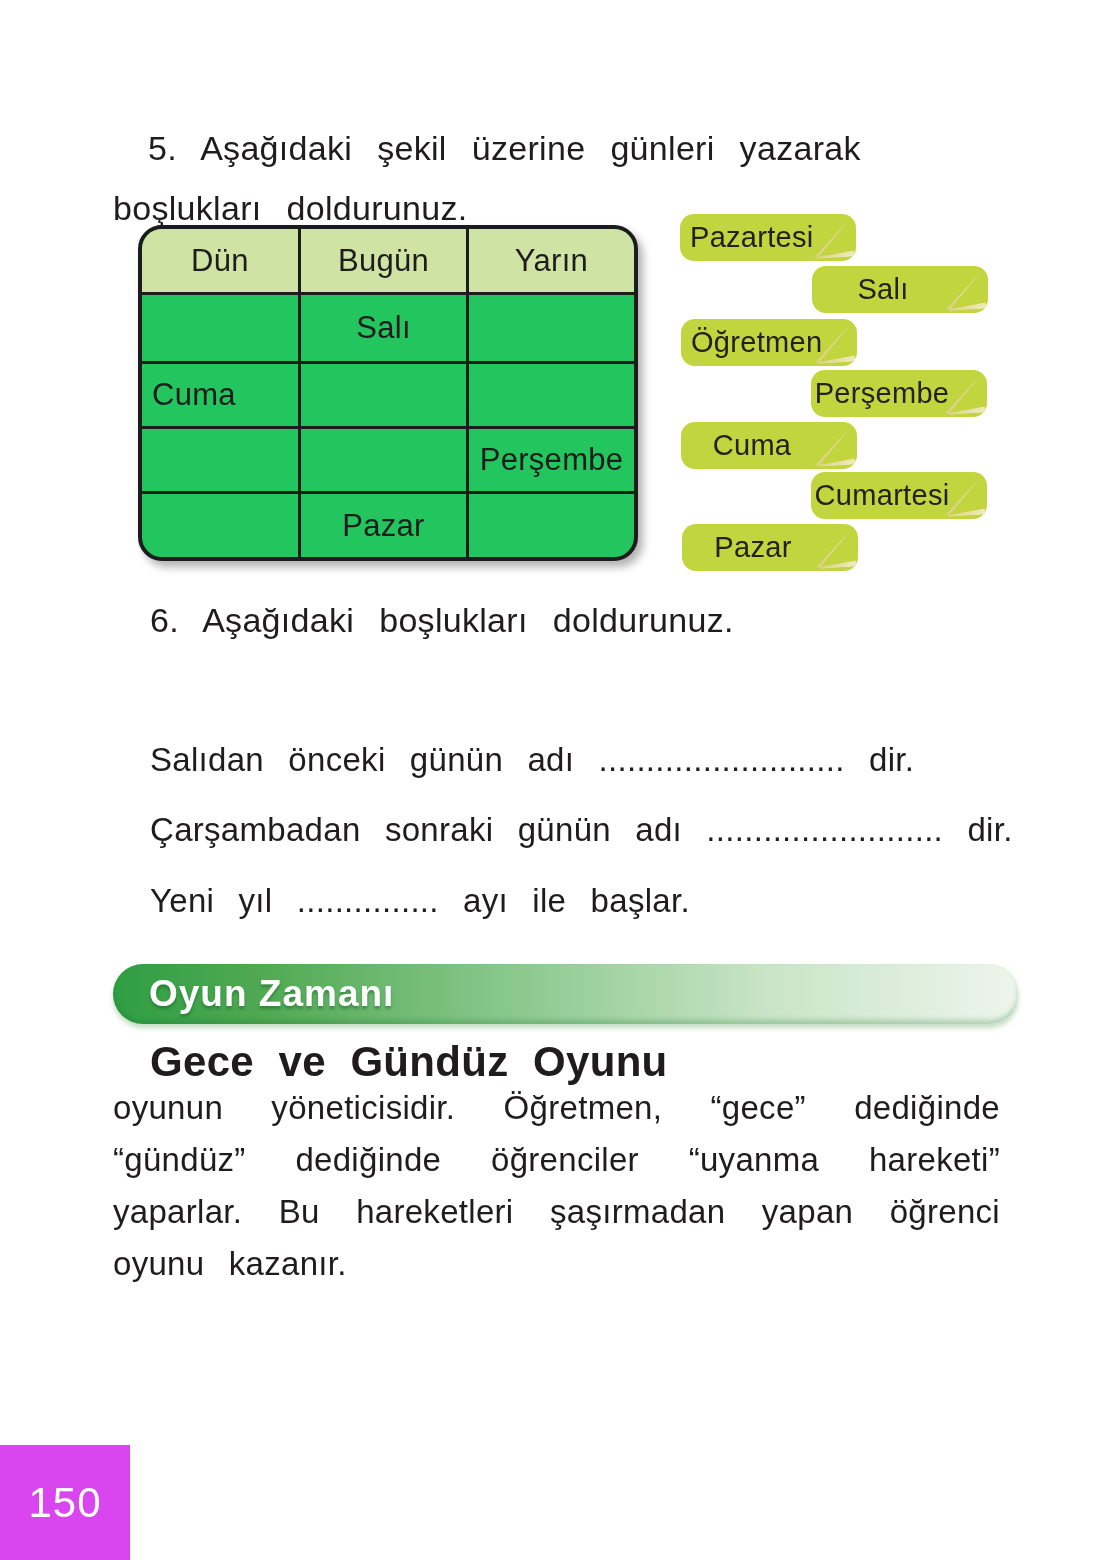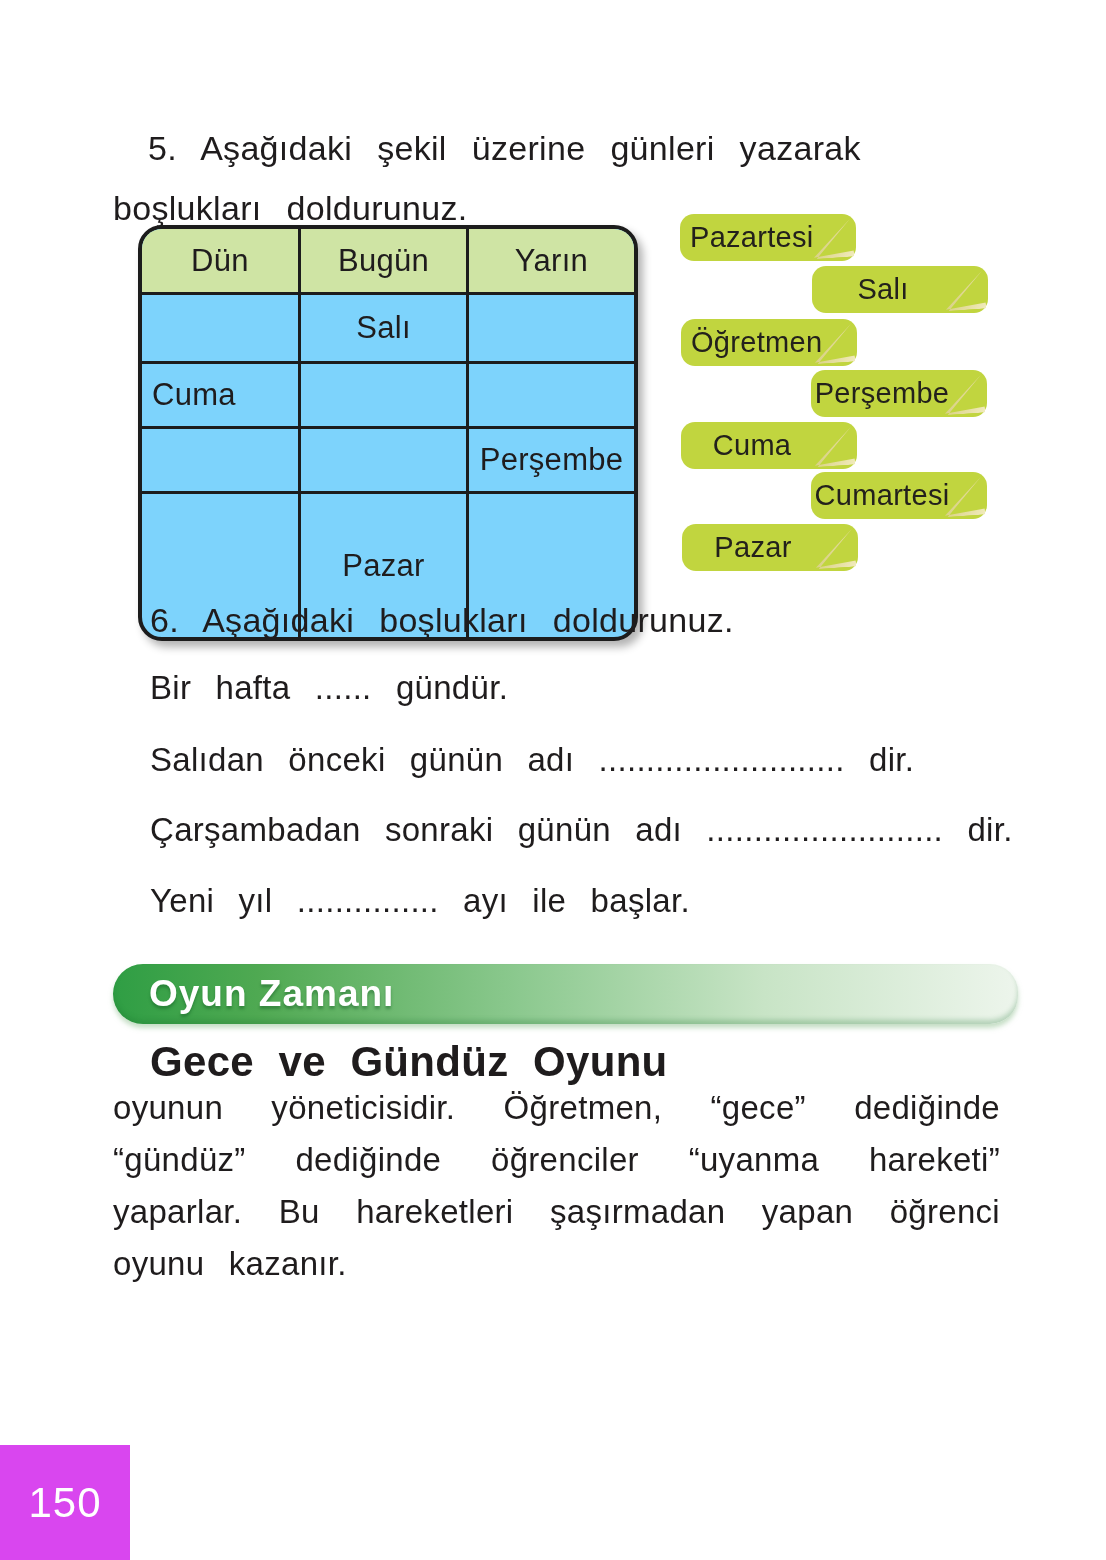--- a/index.html
+++ b/index.html
@@ -17,23 +17,23 @@
   
   .ex5-heading{
     position:absolute; left:113px; top:118px; width:895px;
     font-size:34px; line-height:60px; word-spacing:0.45em; letter-spacing:0.3px;
   }
   .ind{text-indent:35px;}
 
   
   .days-table{
     position:absolute; left:138px; top:225px;
-    width:500px; height:416px; box-sizing:border-box;
+    width:500px; height:336px; box-sizing:border-box;
     border:4px solid #1c1c1c; border-radius:24px;
-    overflow:hidden; background:#7dd3fc;
+    overflow:hidden; background:#22c55e;
     box-shadow:5px 6px 8px rgba(0,0,0,0.30);
     display:grid;
     grid-template-columns:159px 168px 1fr;
     grid-template-rows:66px 69px 65px 65px 1fr;
   }
   .days-table .cell{
     box-sizing:border-box;
     border-right:3px solid #1c1c1c;
     border-bottom:3px solid #1c1c1c;
     display:flex; align-items:center; justify-content:center;
@@ -148,21 +148,20 @@
 
   <div class="tag t1 left-text">Pazartesi</div>
   <div class="tag t2">Salı</div>
   <div class="tag t3 left-text">Öğretmen</div>
   <div class="tag t4">Perşembe</div>
   <div class="tag t5">Cuma</div>
   <div class="tag t6">Cumartesi</div>
   <div class="tag t7">Pazar</div>
 
   <div class="ex6-heading line">6. Aşağıdaki boşlukları doldurunuz.</div>
-  <div class="blank-line line b0">Bir hafta ...... gündür.</div>
   <div class="blank-line line b1">Salıdan önceki günün adı .......................... dir.</div>
   <div class="blank-line line b2">Çarşambadan sonraki günün adı ......................... dir.</div>
   <div class="blank-line line b3">Yeni yıl ............... ayı ile başlar.</div>
 
   <div class="game-banner">
     <span class="banner-label">Oyun Zamanı</span>
   </div>
 
   <div class="game-title line">Gece ve Gündüz Oyunu</div>
 

